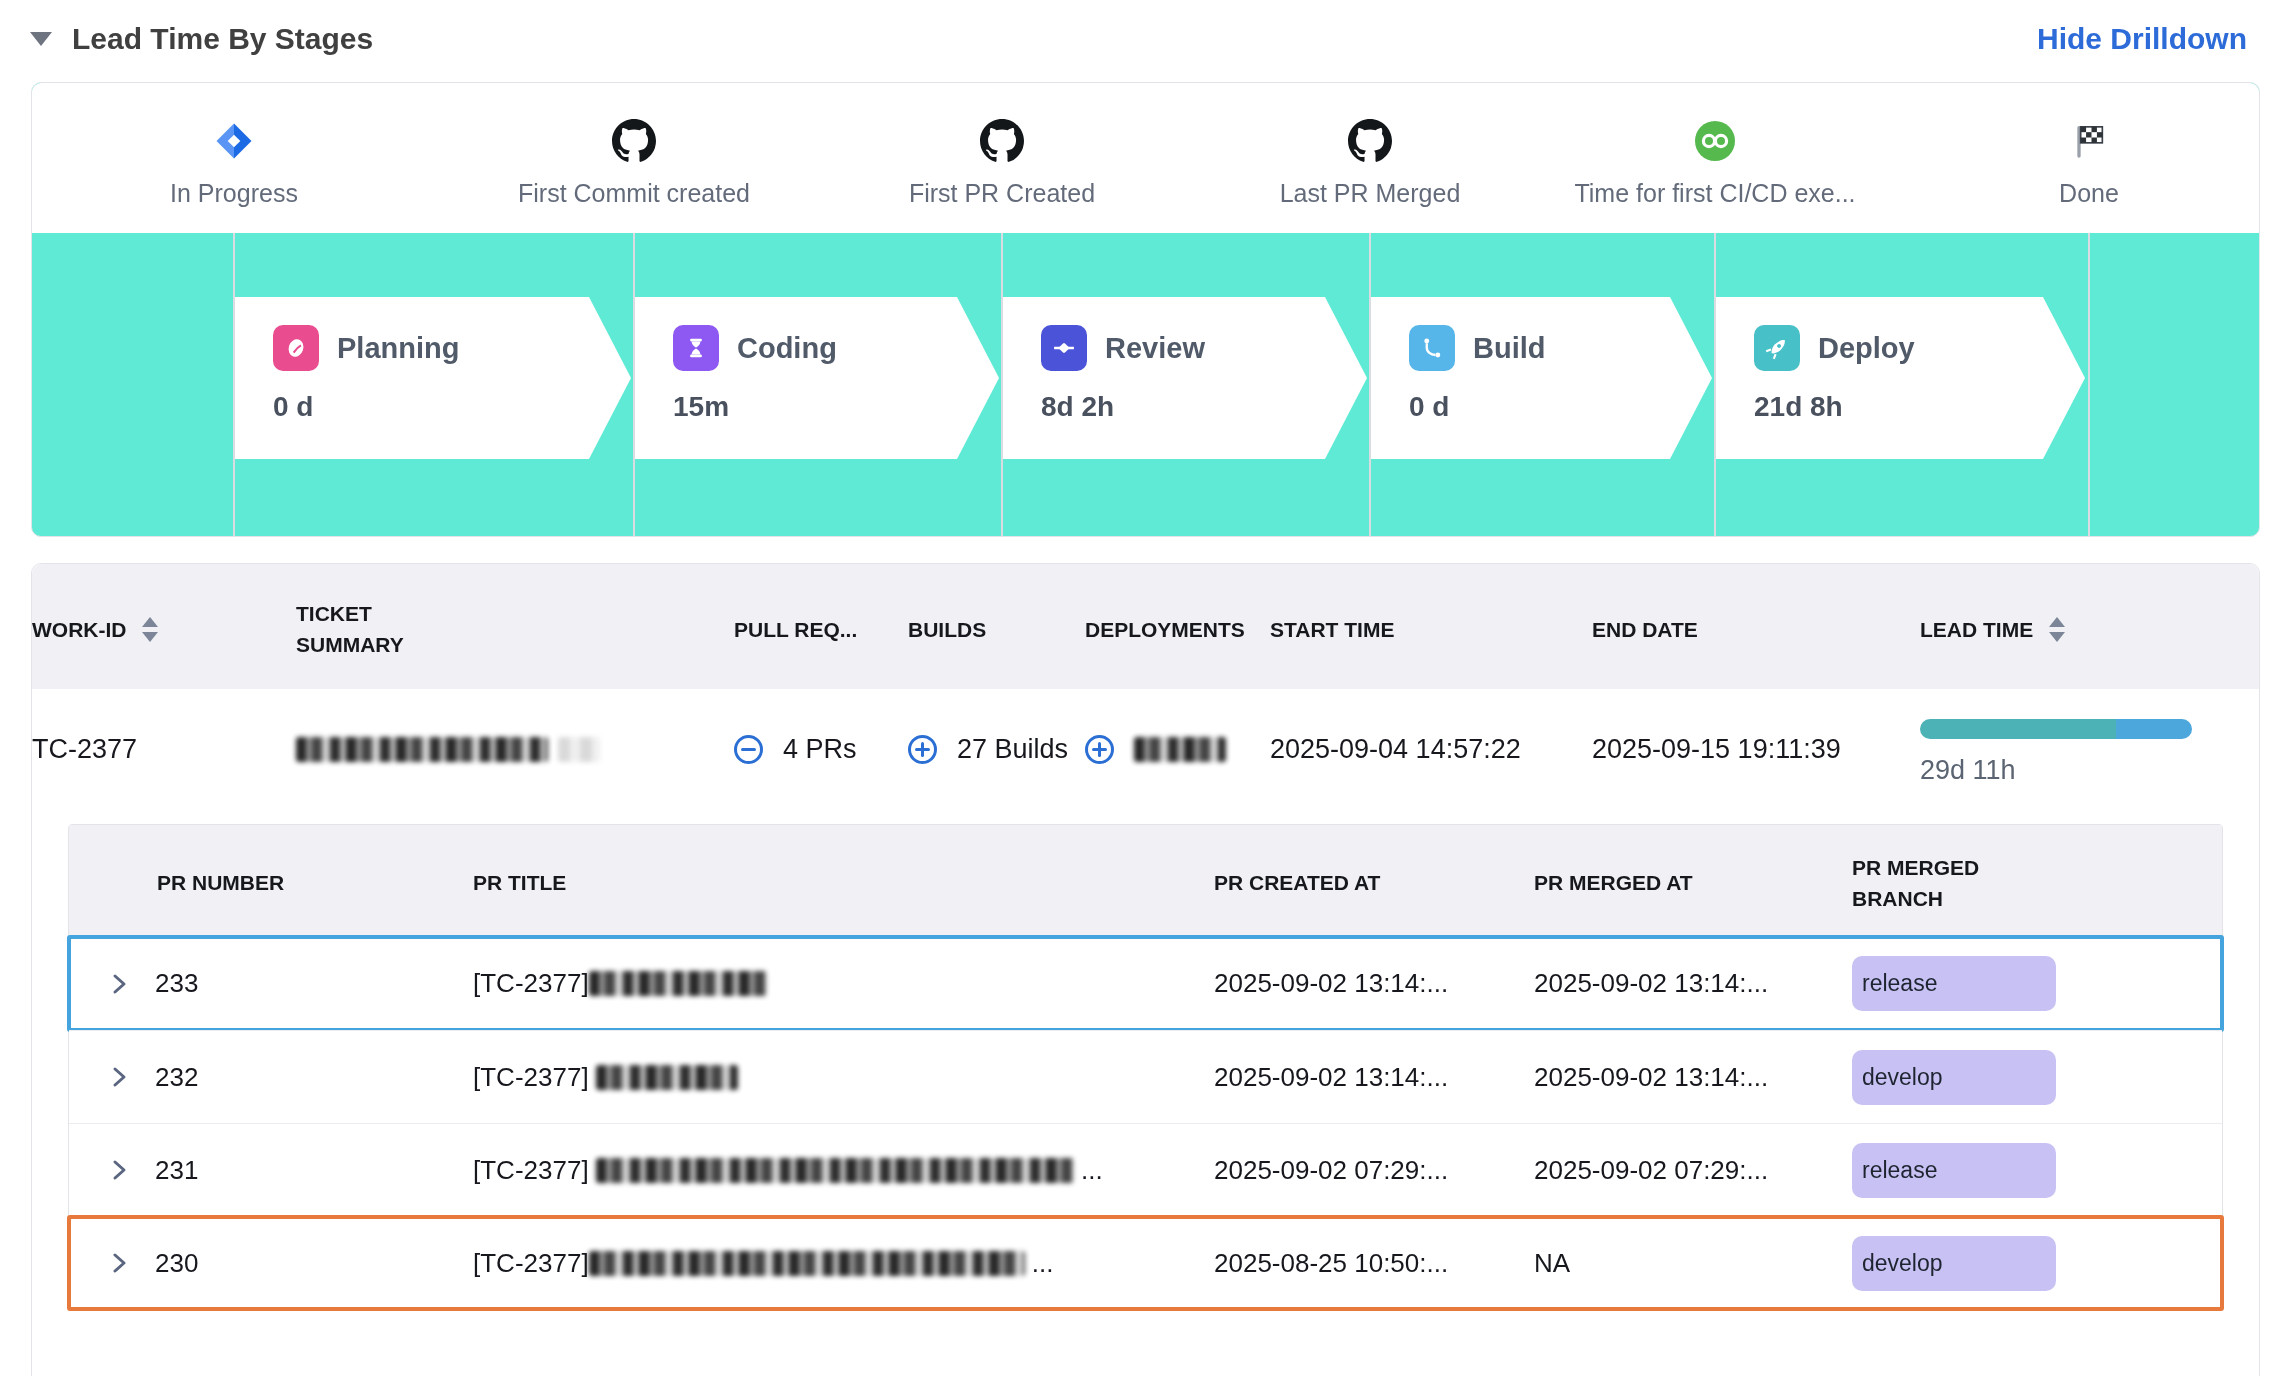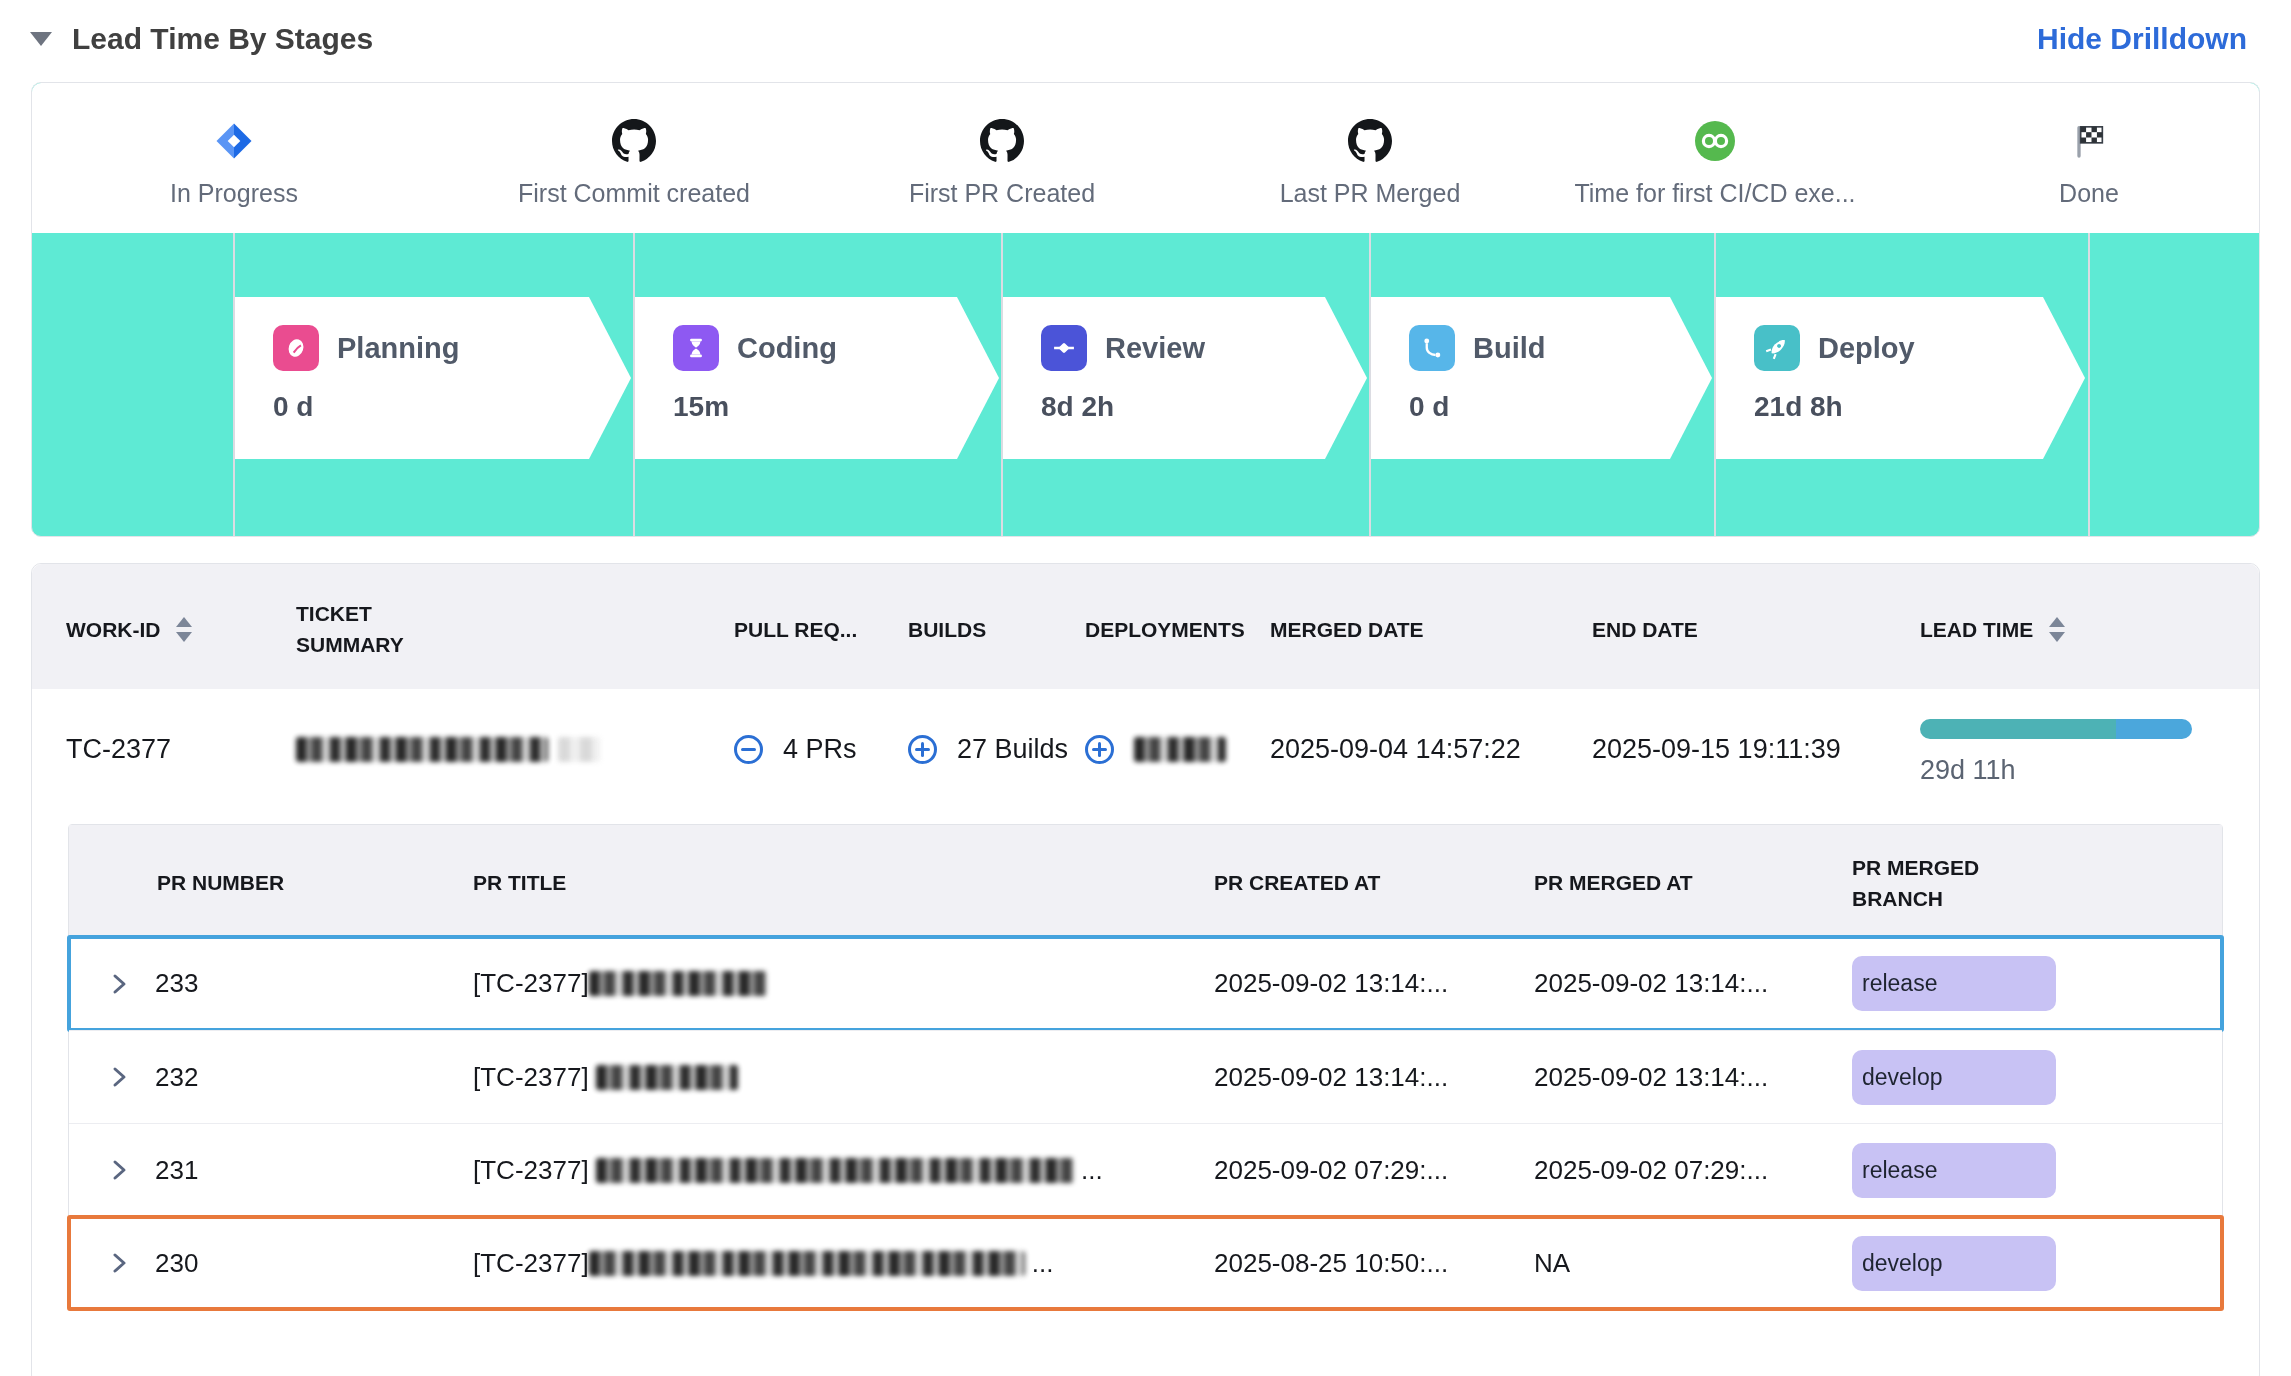--- a/index.html
+++ b/index.html
@@ -38,21 +38,21 @@
 
   
   .table-card { margin:26px 31px 0; height:822px; background:#fff;
     border:1px solid #E2E4E9; border-radius:10px; }
   .wt-grid { display:grid;
     grid-template-columns:264px 438px 174px 177px 185px 322px 328px 1fr;
     align-items:center; }
   .wt-head { background:#F1F1F5; border-radius:10px 10px 0 0; min-height:125px;
     font-size:21px; font-weight:bold; color:#16181D; padding-top:6px; }
   .wt-row { min-height:120px; font-size:27px; }
-  .pad-l { padding-left:34px; }
+  .pad-l { }
   .hdr-flex { display:flex; align-items:center; }
   .wrap-160 { display:inline-block; width:170px; line-height:1.45; }
   .sort { display:inline-flex; flex-direction:column; gap:5px; margin-left:16px; cursor:pointer; }
   .sort i { display:block; width:0; height:0; border-left:8px solid transparent;
     border-right:8px solid transparent; }
   .sort .up { border-bottom:10px solid #7C8698; }
   .sort .dn { border-top:10px solid #7C8698; }
 
   .cell-flex { display:flex; align-items:center; gap:20px; }
   .circle-btn { width:29px; height:29px; border-radius:50%;
@@ -253,21 +253,21 @@
       <span>WORK-ID</span>
       <span class="sort">
           <i class="up"></i>
           <i class="dn"></i>
         </span>
     </div>
     <div><span class="wrap-160">TICKET SUMMARY</span></div>
     <div>PULL REQ...</div>
     <div>BUILDS</div>
     <div>DEPLOYMENTS</div>
-    <div>MERGED DATE</div>
+    <div>START TIME</div>
     <div>END DATE</div>
     <div class="hdr-flex">
       <span>LEAD TIME</span>
       <span class="sort">
           <i class="up"></i>
           <i class="dn"></i>
         </span>
     </div>
   </div>
 

